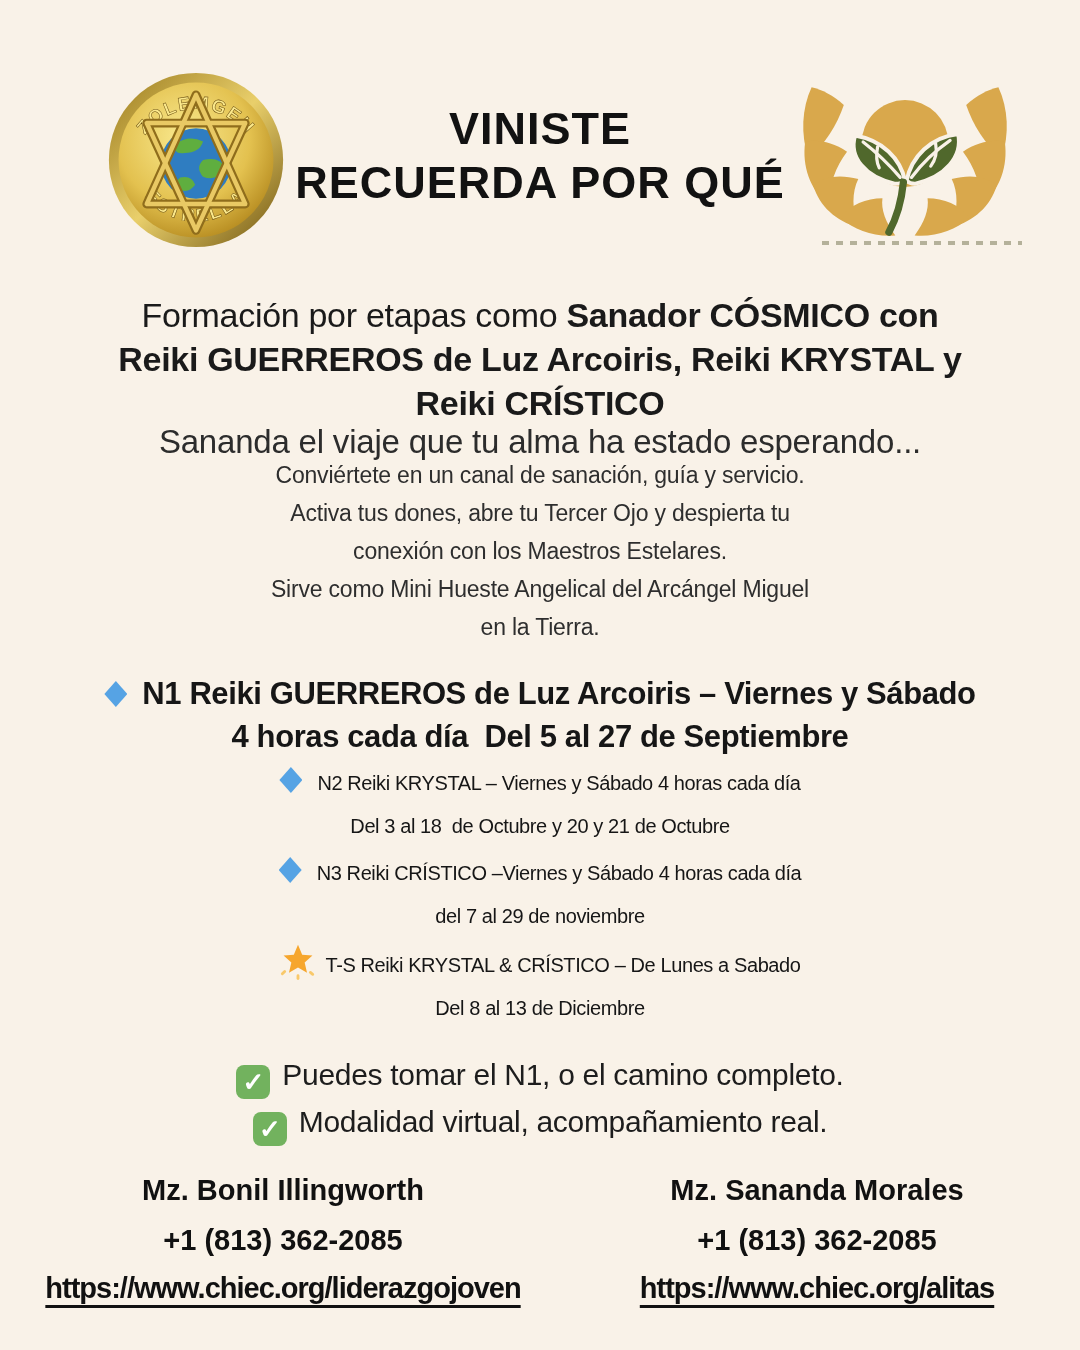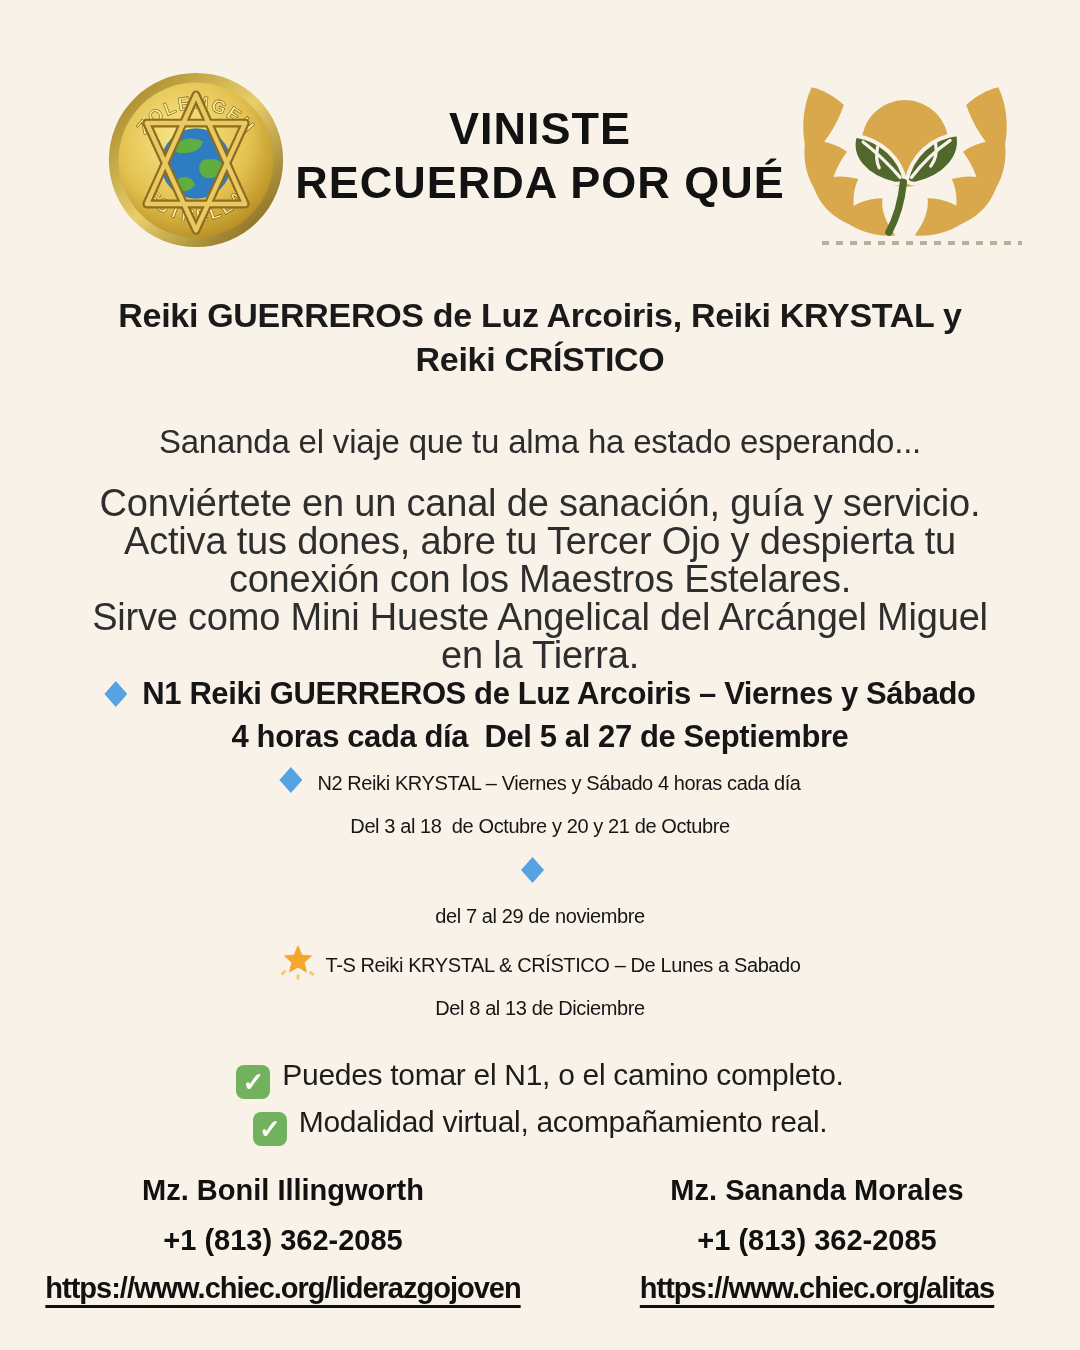--- a/index.html
+++ b/index.html
@@ -29,21 +29,21 @@
     font-size:34px; line-height:44px; color:#1a1a1a; letter-spacing:-0.3px;
   }
   .lead .pre-line { white-space:pre-wrap; }
   .b { font-weight:700; }
   .tagline {
     position:absolute; top:423px; left:0; width:100%; text-align:center;
     font-size:33px; color:#2c2c2c; letter-spacing:-0.2px;
   }
   .body-lines {
     position:absolute; top:456px; left:0; width:100%; text-align:center;
-    font-size:38px; line-height:38px; color:#2e2e2e; letter-spacing:-0.2px;margin-top:28px;
+    font-size:23px; line-height:38px; color:#2e2e2e; letter-spacing:-0.2px;
   }
 
   
   .schedule { position:absolute; top:672px; left:50px; right:50px; text-align:center; }
   .sch-item { margin-bottom:4px; font-size:20px; line-height:43px; color:#161616; letter-spacing:-0.4px; }
   .sch-item.bold-item { font-weight:700; font-size:31px; }
   .pre { white-space:pre-wrap; }
   .diamond-icon {
     display:inline-block; width:23px; height:26px; margin-right:15px; vertical-align:-3px;
     background:#56a3e4; clip-path:polygon(50% 0,100% 50%,50% 100%,0 50%);
@@ -148,20 +148,21 @@
         <path d="M96,78 C94,88 94,96 98,104"></path>
         <path d="M186,70 C166,84 150,100 138,116"></path>
         <path d="M168,74 C170,84 168,94 162,102"></path>
       </g>
       <path d="M128,122 C126,142 122,162 110,184" stroke="#50682c" stroke-width="9" fill="none" stroke-linecap="round"></path>
     </svg>
   </div>
   <div class="caption-clip"></div>
 
   <div class="lead">
+    <div class="pre-line"><span>Formación por etapas como </span><span class="b">Sanador CÓSMICO con</span></div>
     <div class="b">Reiki GUERREROS de Luz Arcoiris, Reiki KRYSTAL y</div>
     <div class="b">Reiki CRÍSTICO</div>
   </div>
 
   <div class="tagline">Sananda el viaje que tu alma ha estado esperando...</div>
 
   <div class="body-lines">
     <div>Conviértete en un canal de sanación, guía y servicio.</div>
     <div>Activa tus dones, abre tu Tercer Ojo y despierta tu</div>
     <div>conexión con los Maestros Estelares.</div>
@@ -175,21 +176,21 @@
       <div><span class="diamond-icon"></span><span>N1 Reiki GUERREROS de Luz Arcoiris – Viernes y Sábado</span></div>
       <div class="pre">4 horas cada día  Del 5 al 27 de Septiembre</div>
     </div>
 
     <div class="sch-item">
       <div><span class="diamond-icon"></span><span>N2 Reiki KRYSTAL – Viernes y Sábado 4 horas cada día</span></div>
       <div class="pre">Del 3 al 18  de Octubre y 20 y 21 de Octubre</div>
     </div>
 
     <div class="sch-item">
-      <div><span class="diamond-icon"></span></div>
+      <div><span class="diamond-icon"></span><span>N3 Reiki CRÍSTICO –Viernes y Sábado 4 horas cada día</span></div>
       <div class="pre">del 7 al 29 de noviembre</div>
     </div>
 
     <div class="sch-item">
       <div><span class="star-icon"><svg viewBox="0 0 40 40" width="38" height="38">
               <path fill="#f6a62d" d="M20 3l4.4 10.4 10.8.9-8.2 7.2 2.5 10.9L20 26.8l-9.5 5.6 2.5-10.9-8.2-7.2 10.8-.9z"></path>
               <g stroke="#f9c96a" stroke-width="3" stroke-linecap="round">
                 <path d="M6 31l-2.5 2.5"></path>
                 <path d="M33 32l2.5 2"></path>
                 <path d="M20 35.5v3"></path>

